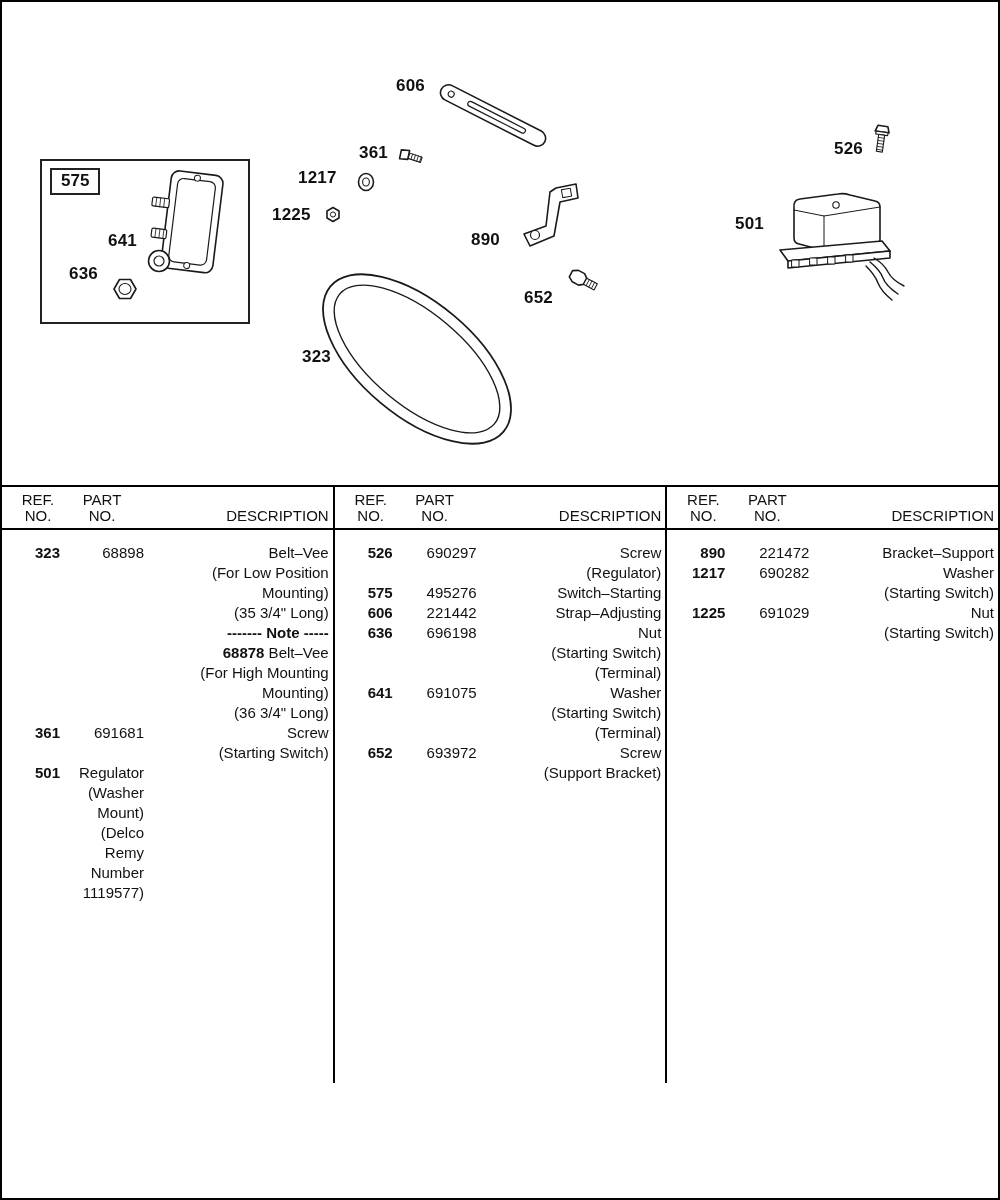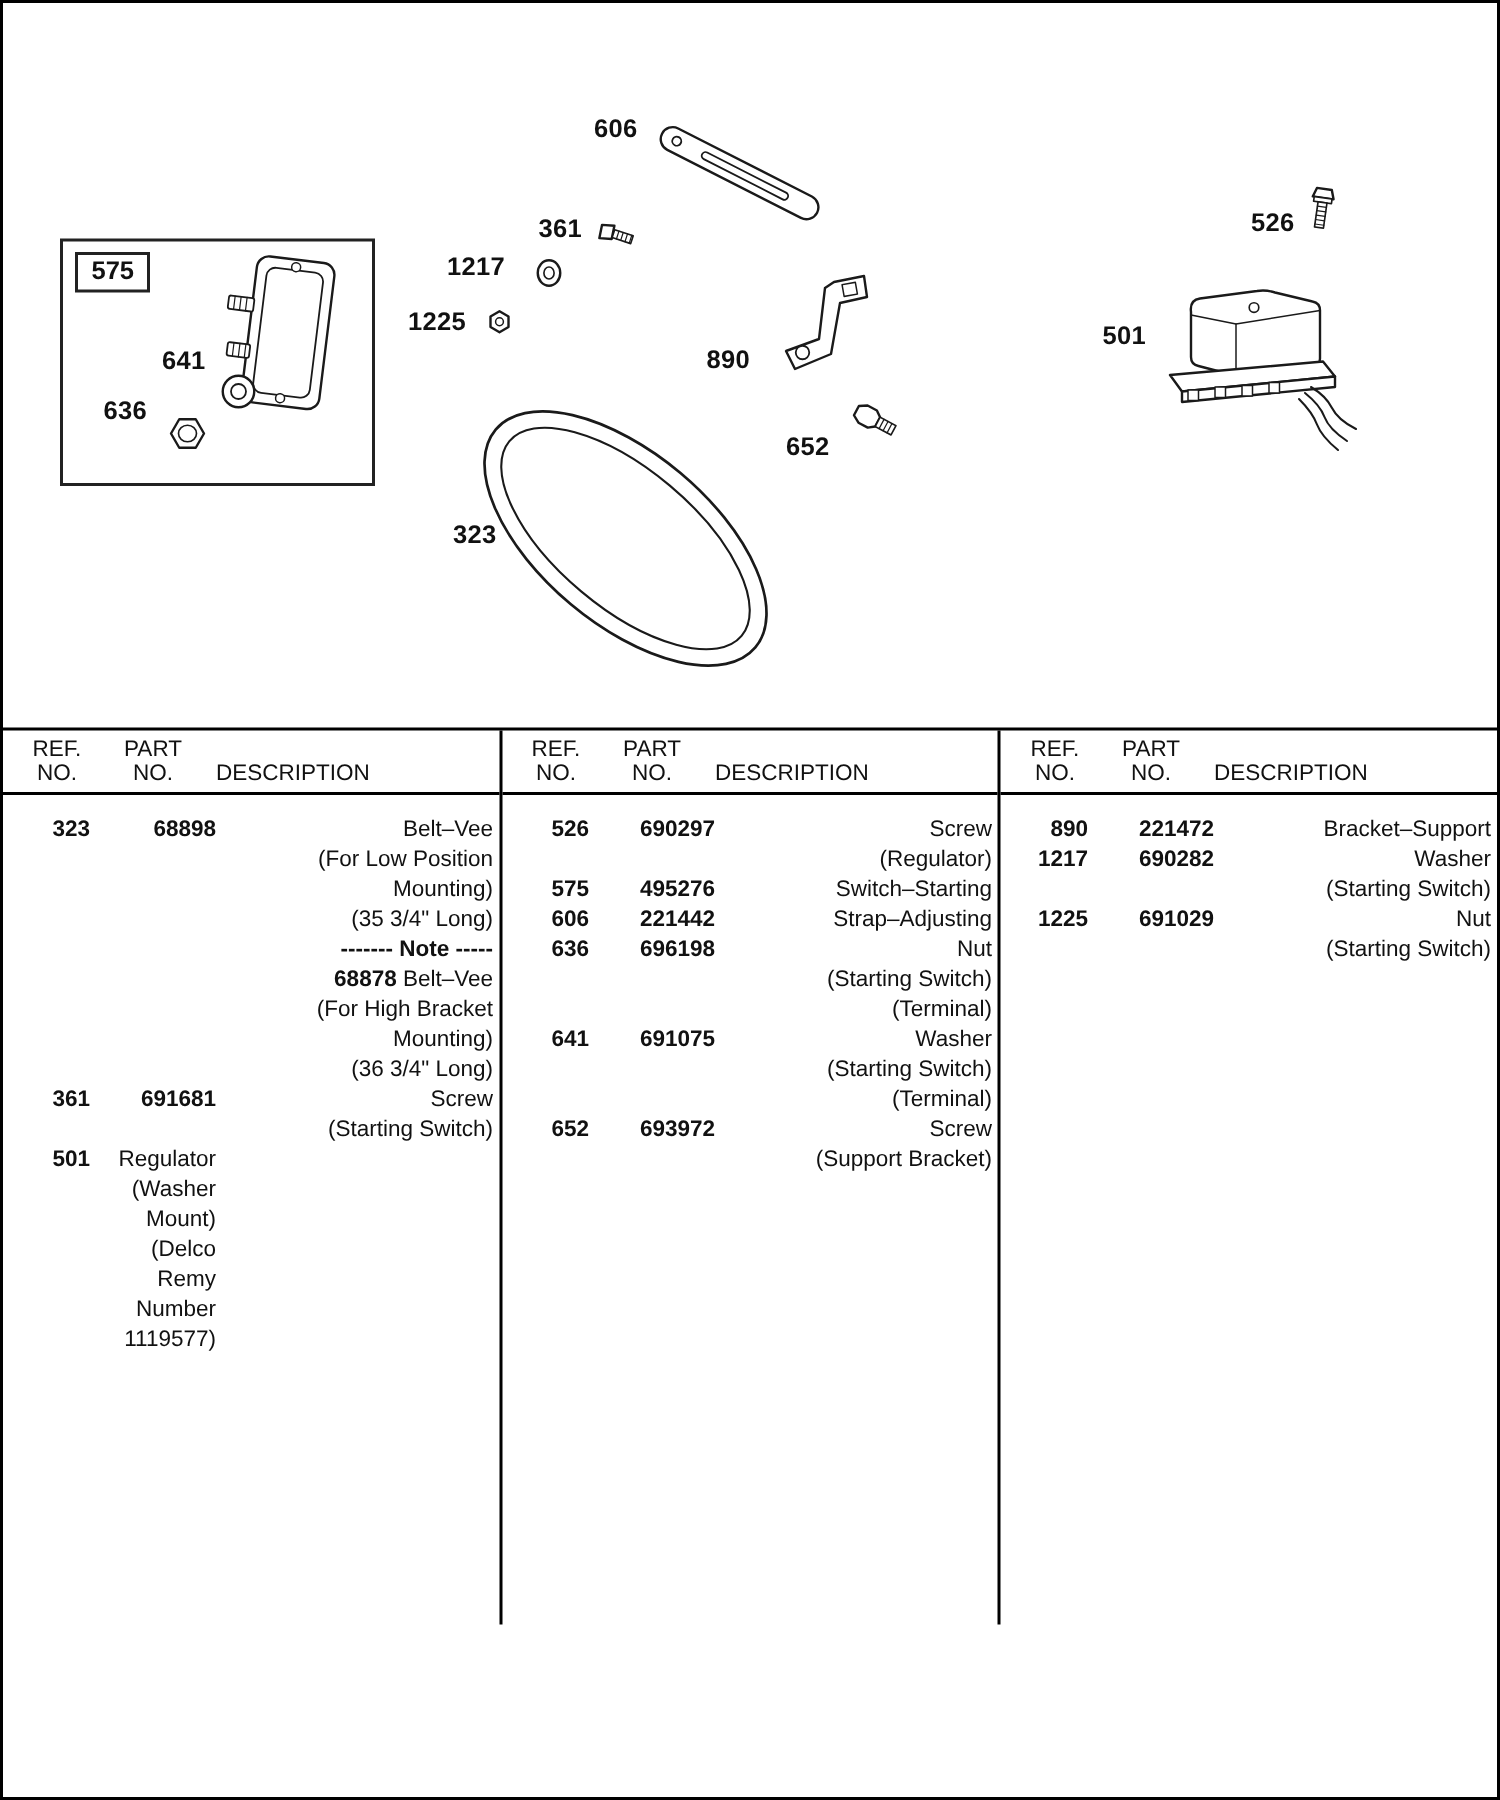--- a/index.html
+++ b/index.html
@@ -34,25 +34,25 @@
     border-top:2px solid #000; display:flex;
   }
   .tcol { flex:1 1 0; display:flex; flex-direction:column; min-width:0; }
   .tcol + .tcol { border-left:2px solid #000; }
   .col-header {
     display:grid; grid-template-columns:44px 84px 1fr;
     padding:5px 4px 4px 14px; border-bottom:2px solid #000;
     font-size:15px; line-height:16px;
   }
   .h-cell { white-space:pre-line; text-align:center; }
-  .h-desc { align-self:end; text-align:left; }
+  .h-desc { align-self:end; text-align:right; }
   .col-rows { padding:13px 4px 0 14px; font-size:15px; line-height:20px; }
   .prow { display:grid; grid-template-columns:44px 84px 1fr; }
   .c-ref  { font-weight:bold; text-align:right; }
-  .c-part { font-weight:bold; text-align:right; }
+  .c-part { font-weight:normal; text-align:right; }
   .c-desc { padding-left:9px;text-align:right; }
   .dline b { font-weight:bold;margin-top:28px; }
 </style>
 </head>
 <body>
 
 <div class="page">
 
   <div class="diagram">
 
@@ -180,21 +180,21 @@
           <div class="prow">
             <div class="c-ref">323</div>
             <div class="c-part">68898</div>
             <div class="c-desc">
               <div class="dline">Belt–Vee</div>
               <div class="dline">(For Low Position</div>
               <div class="dline">Mounting)</div>
               <div class="dline">(35 3/4" Long)</div>
               <div class="dline"><b>------- Note -----</b></div>
               <div class="dline"><b>68878</b> Belt–Vee</div>
-              <div class="dline">(For High Bracket</div>
+              <div class="dline">(For High Mounting</div>
               <div class="dline">Mounting)</div>
               <div class="dline">(36 3/4" Long)</div>
             </div>
           </div>
           <div class="prow">
             <div class="c-ref">361</div>
             <div class="c-part">691681</div>
             <div class="c-desc">
               <div class="dline">Screw</div>
               <div class="dline">(Starting Switch)</div>

